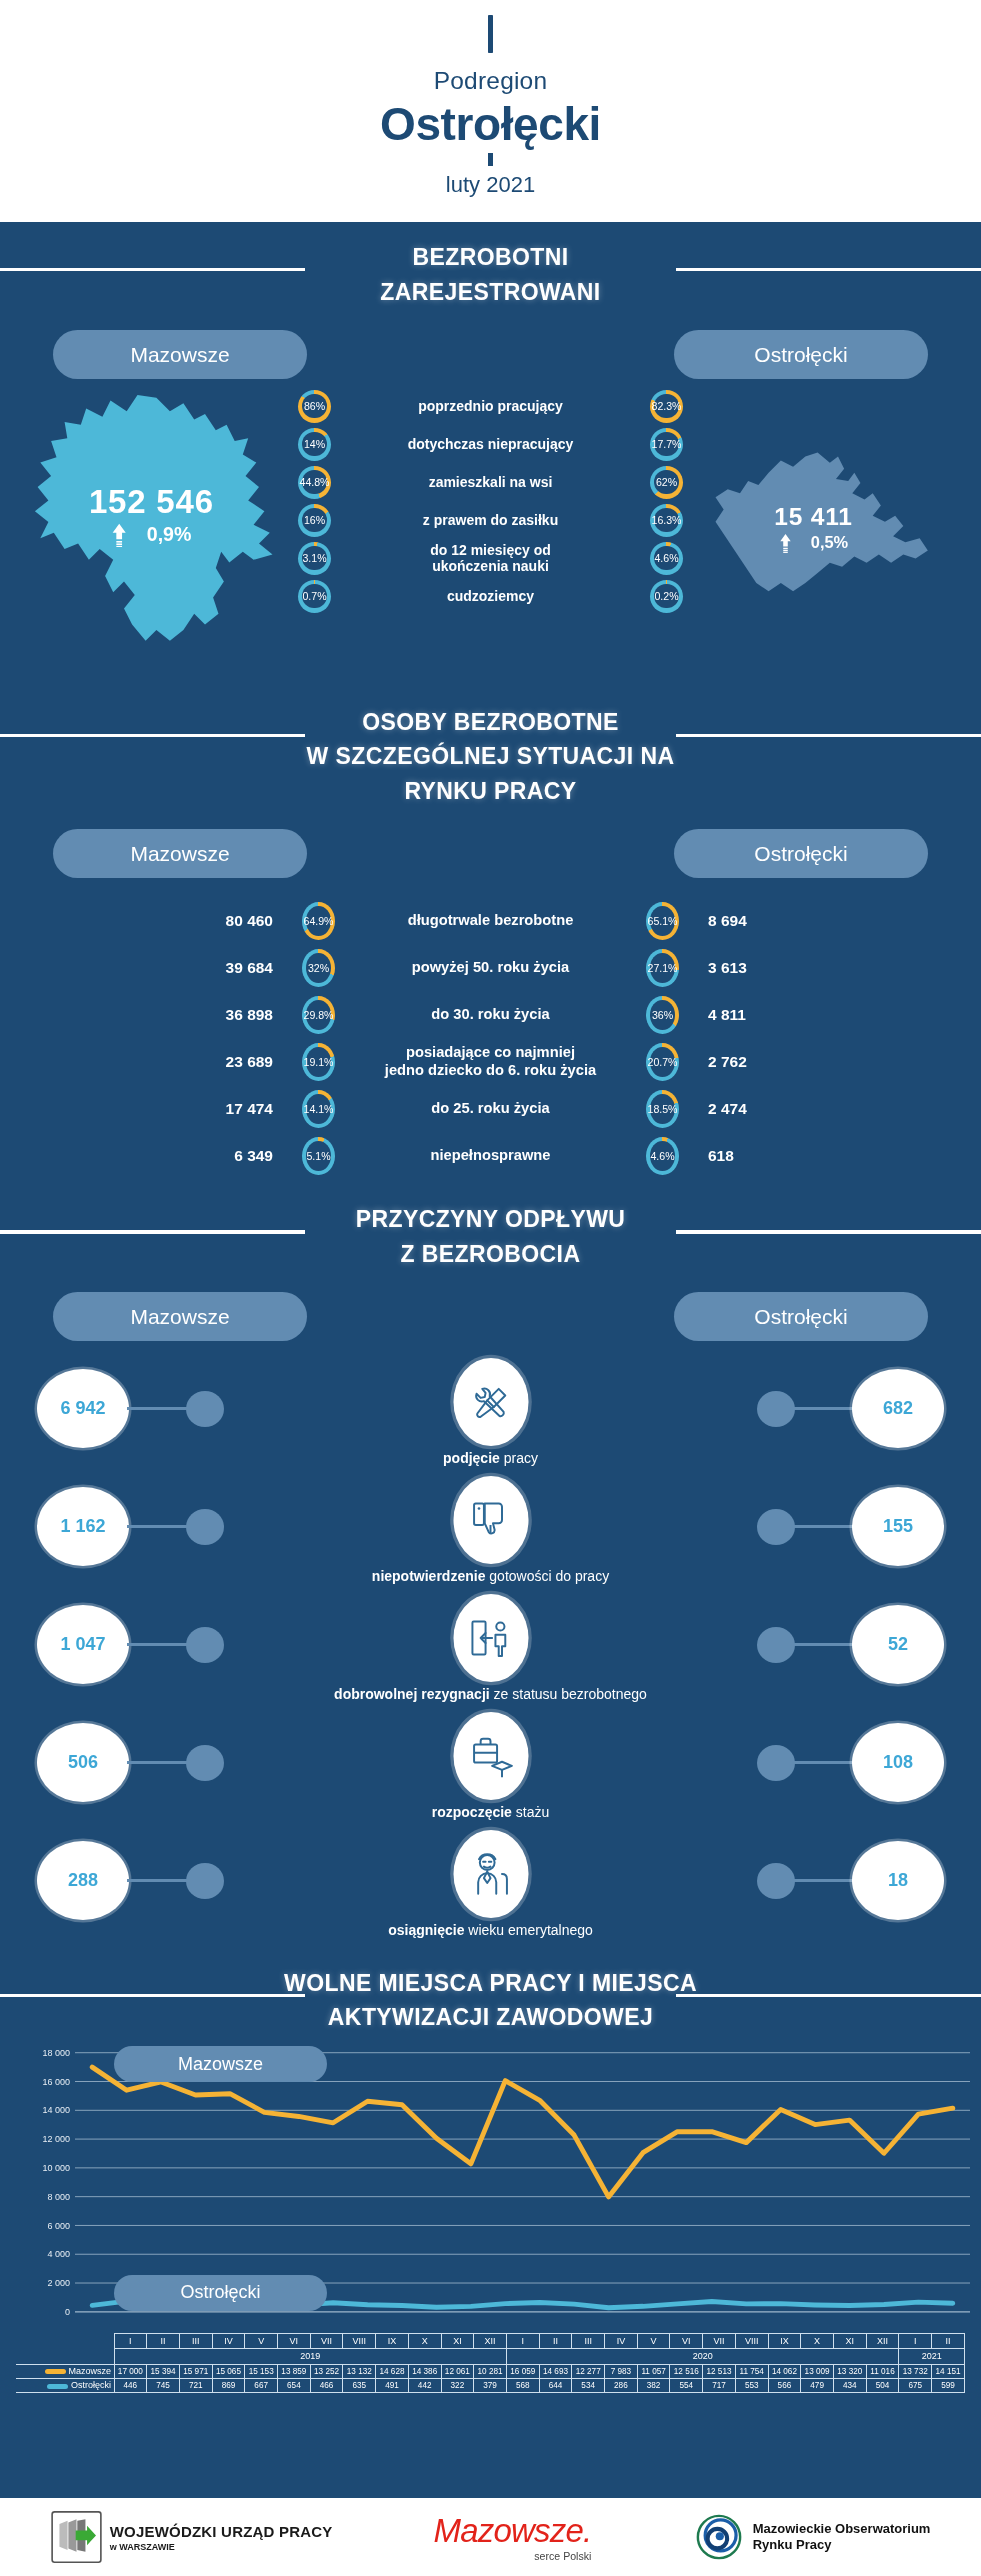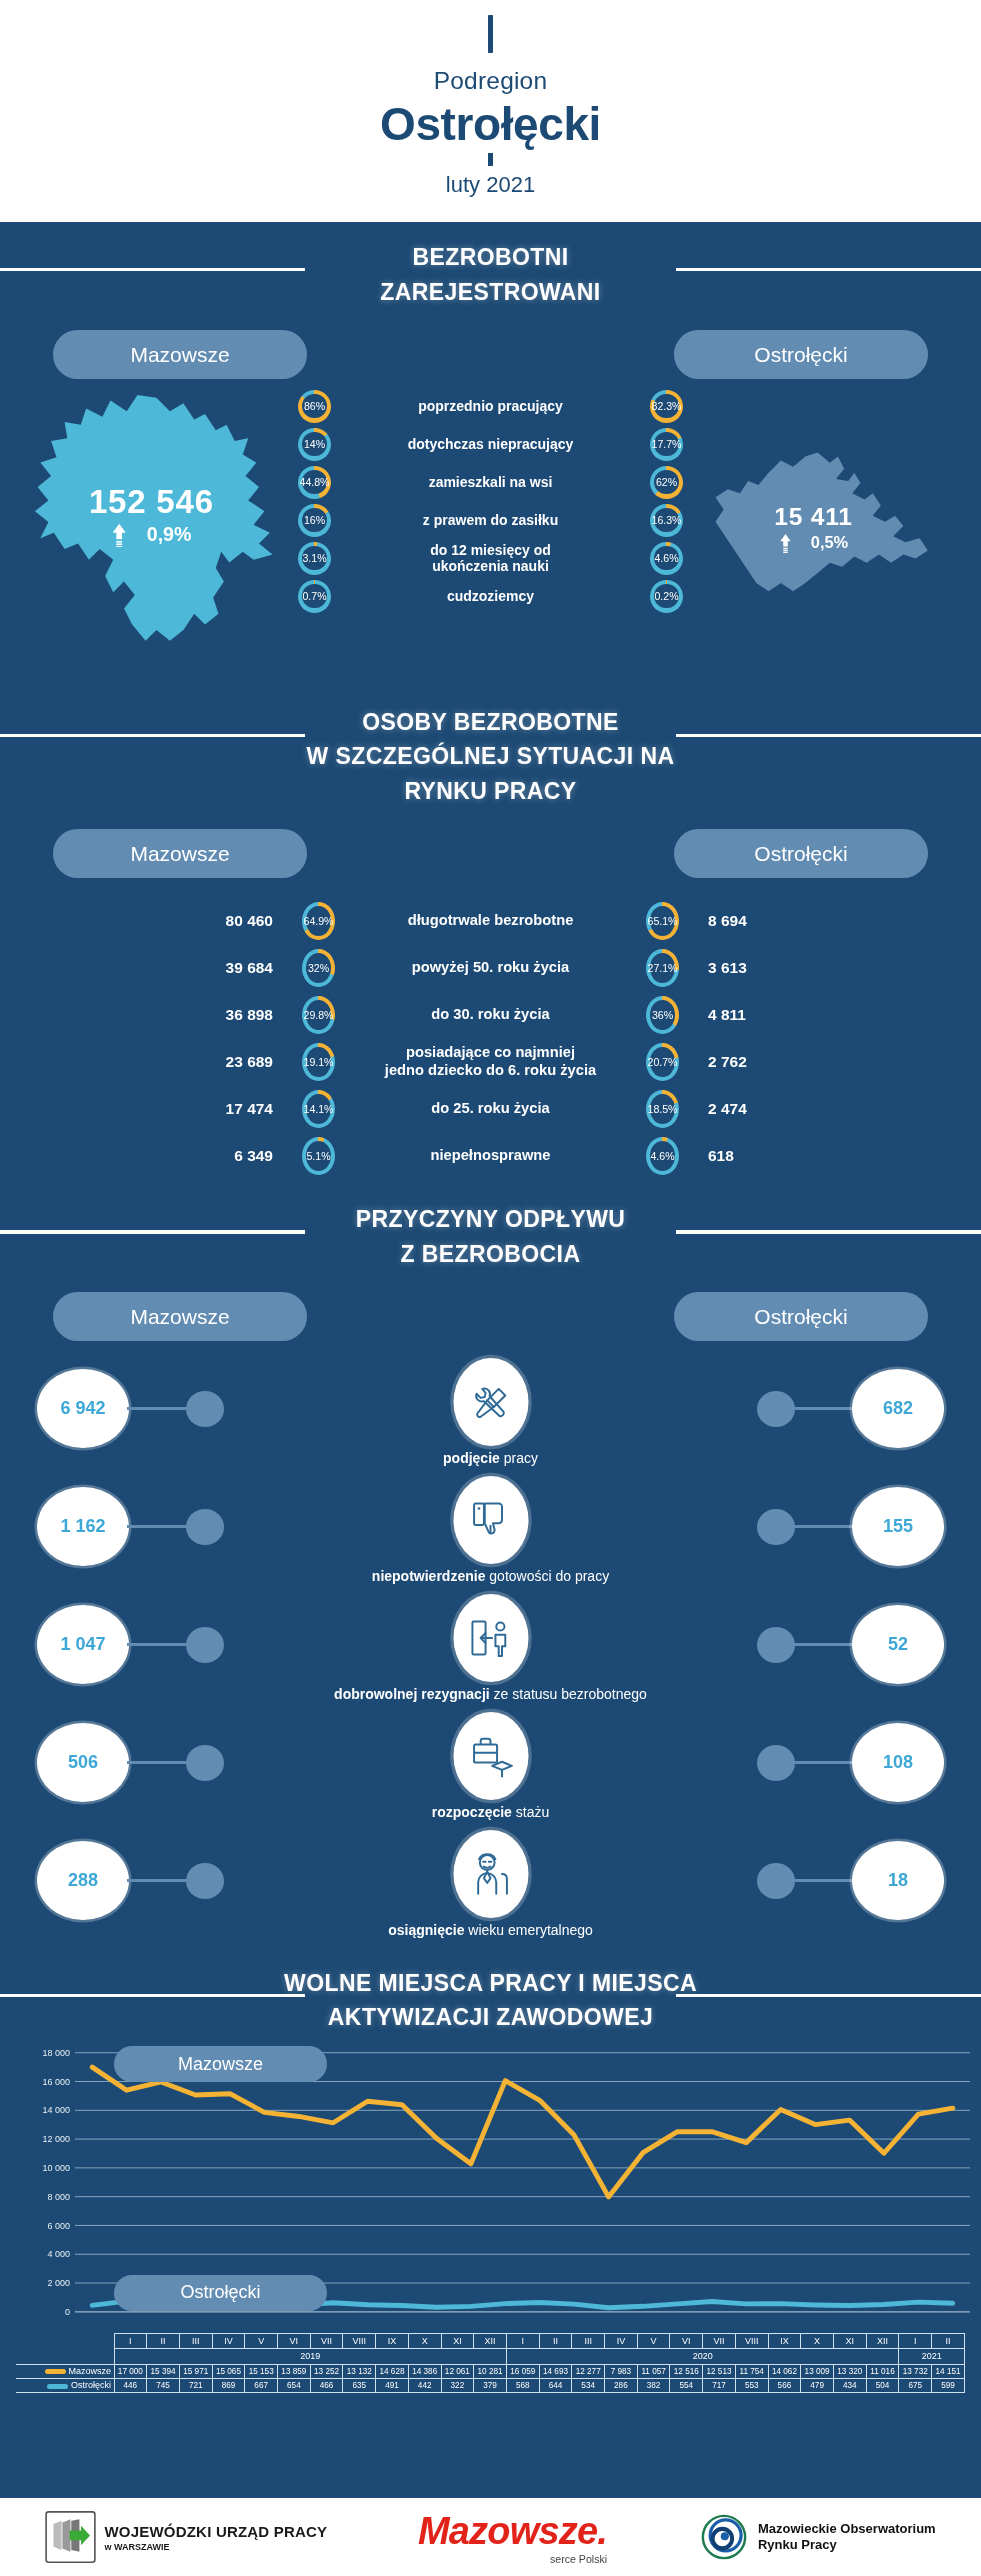--- a/index.html
+++ b/index.html
@@ -137,21 +137,21 @@
   .legend-swatch { display: inline-block; width: 21px; height: 4.9px; border-radius: 2.5px; vertical-align: middle; margin-right: 2.5px; }
 
   
   .footer {
     position: absolute; bottom: 0; left: 0; width: 981px; height: 78px; background: #fff;
     display: flex; align-items: center; justify-content: space-around;
   }
   .f-item { display: flex; align-items: center; gap: 8.2px; }
   .f-txt1 { color: #1a1a1a; font-size: 15px; font-weight: bold; letter-spacing: 0.2px; line-height: 1.35; }
   .f-txt2 { color: #1a1a1a; font-size: 9px; font-weight: bold; }
-  .mz-logo { color: #e2231a; font-size: 38px; font-weight: bold; font-style: italic; letter-spacing: -0.8px; }
+  .mz-logo { color: #e2231a; font-size: 33px; font-weight: normal; font-style: italic; letter-spacing: -0.8px; }
   .mz-sub { color: #444; font-size: 10.6px; text-align: right; }
   .mo-txt { color: #111; font-size: 13px; font-weight: bold; line-height: 1.25; }
 </style>
 </head>
 <body>
 
 <div class="page">
 
   <div class="header">
     <div class="tick-v"></div>

